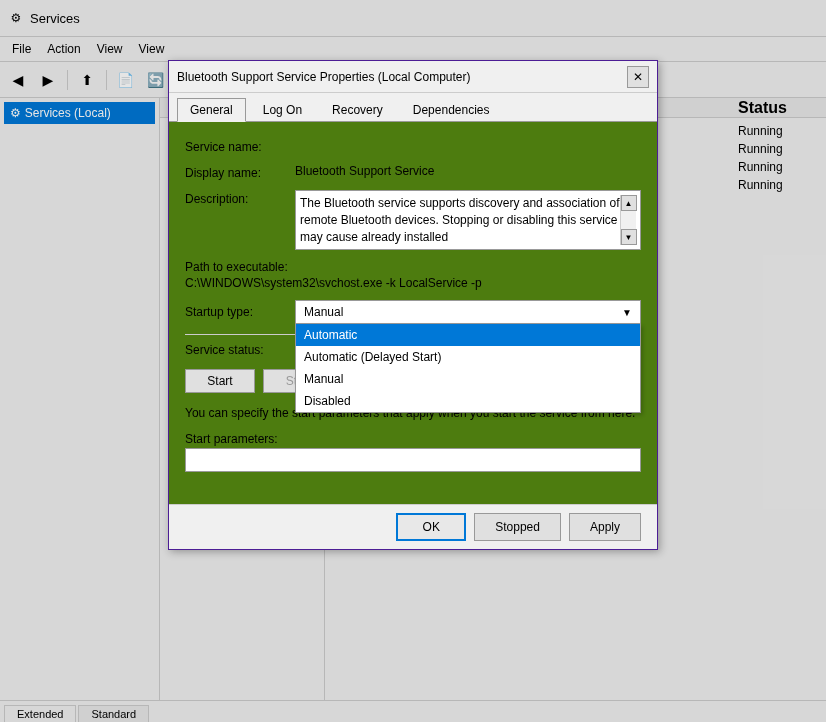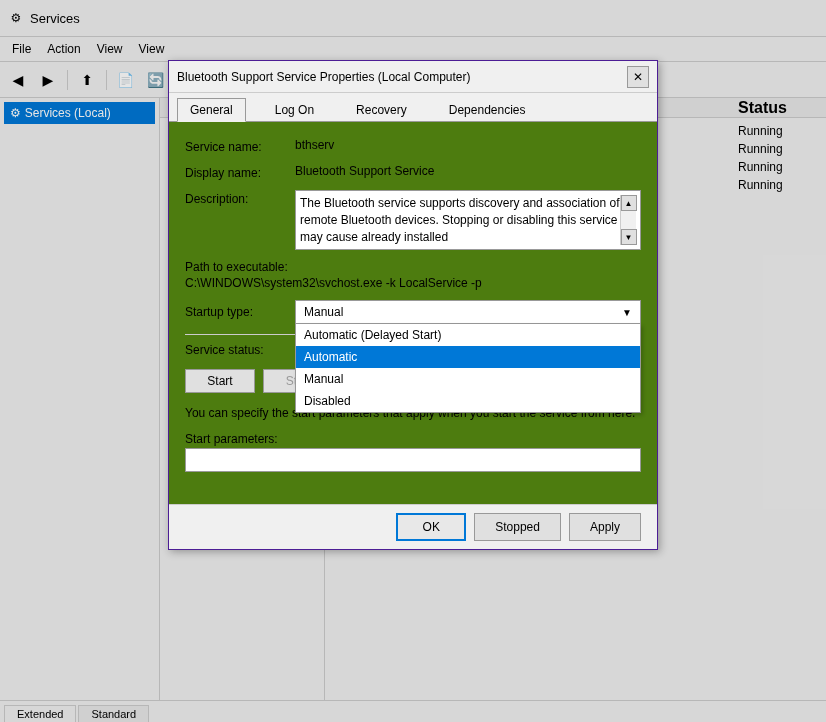--- a/index.html
+++ b/index.html
@@ -166,21 +166,21 @@
       align-items: center;
       justify-content: center;
       font-size: 12px;
     }
 
     .dialog-tabs {
       display: flex;
       background: #f0f0f0;
       border-bottom: 1px solid #999;
       padding: 4px 8px 0;
-      gap: 16px;
+      gap: 4px;
     }
 
     .dialog-tab {
       padding: 4px 12px;
       font-size: 12px;
       cursor: pointer;
       border: 1px solid transparent;
       background: transparent;
       position: relative;
       top: 1px;
@@ -547,21 +547,20 @@
       <div class="dialog-tab active">General</div>
       <div class="dialog-tab">Log On</div>
       <div class="dialog-tab">Recovery</div>
       <div class="dialog-tab">Dependencies</div>
     </div>
 
     <div class="dialog-body">
 
       <div class="form-row">
         <div class="form-label">Service name:</div>
-        <div class="form-value">bthserv</div>
       </div>
 
       <div class="form-row">
         <div class="form-label">Display name:</div>
         <div class="form-value">Bluetooth Support Service</div>
       </div>
 
       <div class="form-row">
         <div class="form-label">Description:</div>
         <div style="flex:1;">
@@ -583,22 +582,22 @@
 
       <div class="startup-row">
         <div class="startup-label">Startup type:</div>
         <div class="startup-dropdown-container">
           <div class="startup-select">
             <span>Manual</span>
             <span class="dropdown-arrow">▼</span>
           </div>
 
           <div class="dropdown-menu">
+            <div class="dropdown-item selected">Automatic</div>
             <div class="dropdown-item">Automatic (Delayed Start)</div>
-            <div class="dropdown-item selected">Automatic</div>
             <div class="dropdown-item">Manual</div>
             <div class="dropdown-item">Disabled</div>
           </div>
         </div>
       </div>
 
       <div class="divider-line"></div>
 
       <div class="status-row">
         <div class="status-label">Service status:</div>

